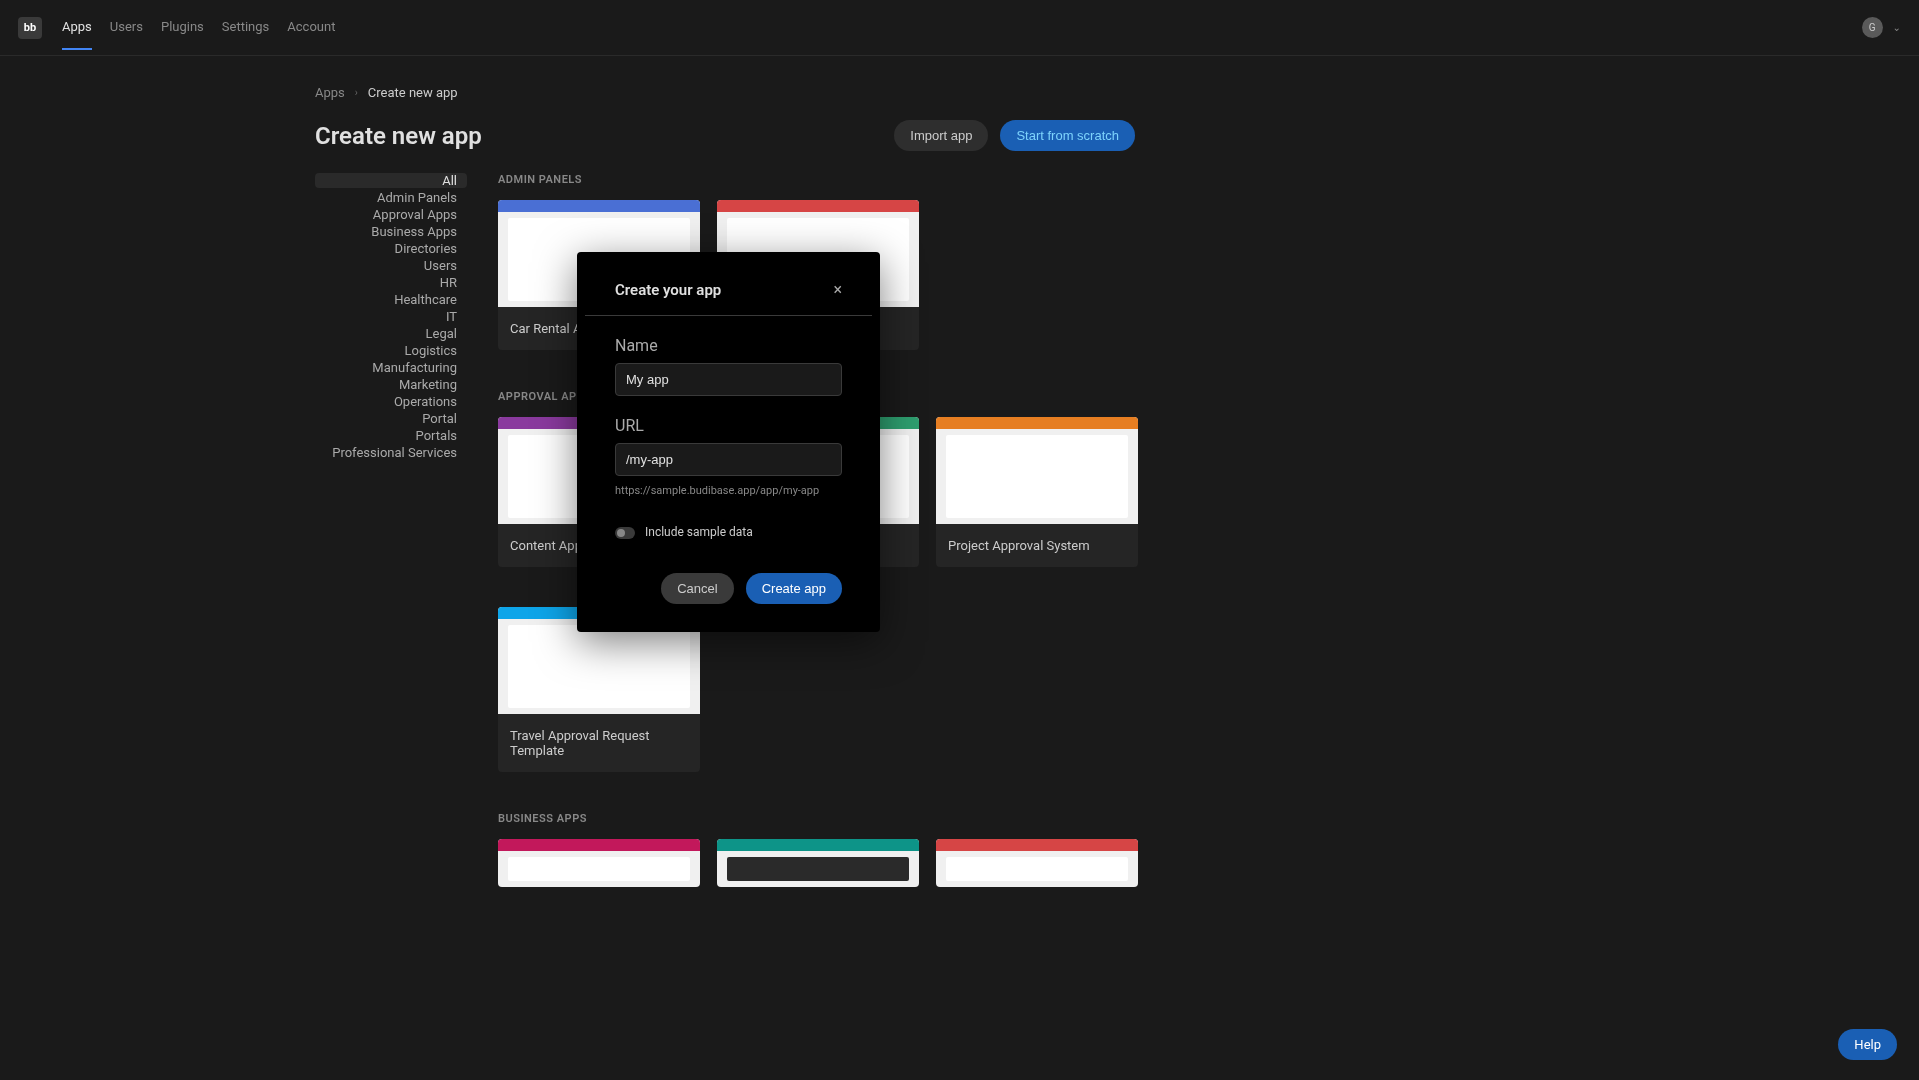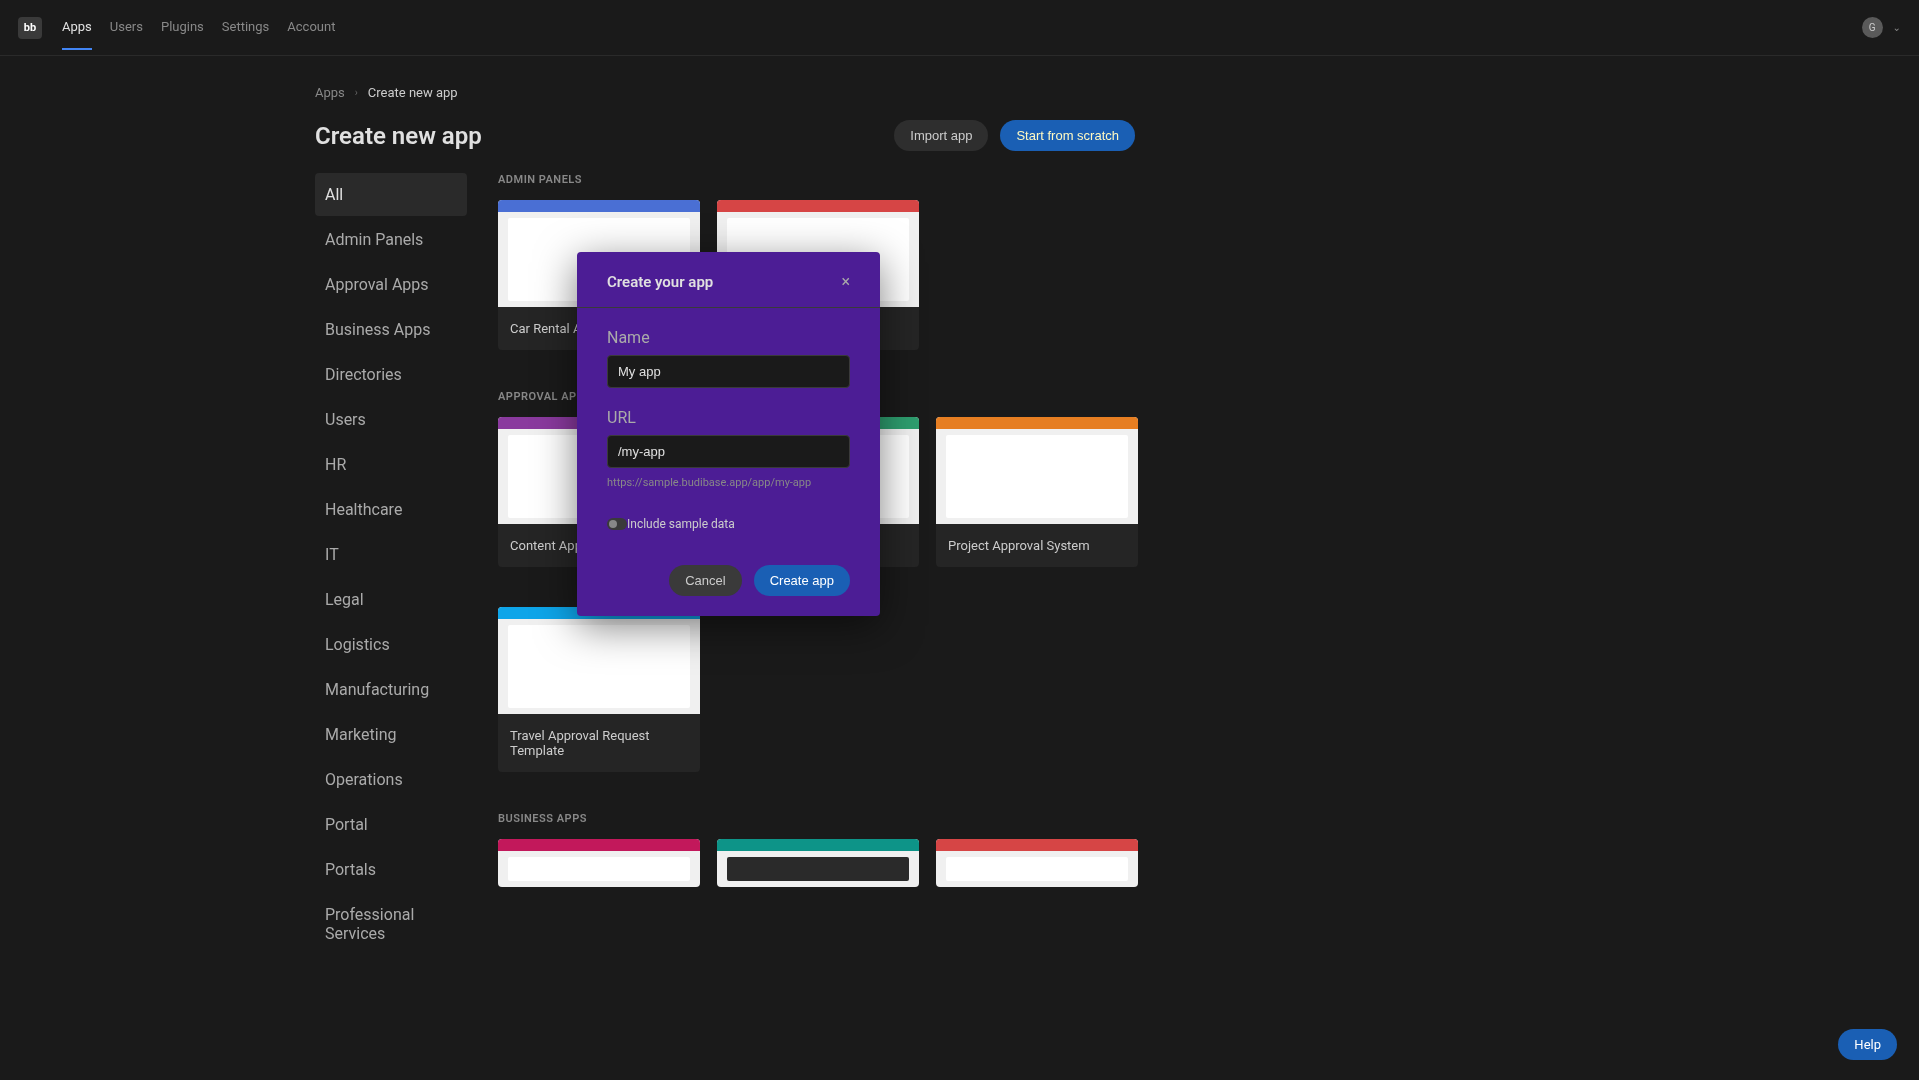--- a/index.html
+++ b/index.html
@@ -122,37 +122,38 @@
       font-size: 13px;
       cursor: pointer;
       border: none;
     }
     .btn-secondary {
       background: #2e2e2e;
       color: #ccc;
     }
     .btn-primary {
       background: #1a5fb4;
-      color: #fef9c3;
+      color: #7dd3fc;
     }
     
     
     .sidebar {
       position: absolute;
       left: 315px;
       top: 173px;
       width: 152px;
     }
     .sidebar-item {
-      padding: 12px 10px;
-      font-size: 16px;
+      padding: 0 10px;
+      font-size: 13px;
       color: #aaa;
       cursor: pointer;
       border-radius: 4px;
       margin-bottom: 2px;
+      text-align: right;
     }
     .sidebar-item.active {
       background: #2a2a2a;
       color: #e0e0e0;
     }
     
     
     .templates-area {
       position: absolute;
       left: 498px;
@@ -269,23 +270,23 @@
       left: 0;
       width: 100%;
       height: 100%;
       pointer-events: none;
     }
     .modal {
       position: absolute;
       left: 577px;
       top: 252px;
       width: 303px;
-      background: #4c1d95;
+      background: #000000;
       border-radius: 4px;
-      padding: 0;
+      padding: 8px;
       pointer-events: auto;
       box-shadow: 0 10px 40px rgba(0,0,0,0.5);
     }
     .modal-header {
       padding: 20px 30px 16px;
       border-bottom: 1px solid #3a3a3a;
       display: flex;
       justify-content: space-between;
       align-items: center;
     }
@@ -320,21 +321,22 @@
       color: #e0e0e0;
       font-size: 13px;
     }
     .form-hint {
       font-size: 11px;
       color: #888;
       margin-top: 8px;
     }
     .toggle-row {
       display: flex;
-      align-items: center;
+      align-items: flex-end;
+      gap: 10px;
       margin-top: 28px;
     }
     .toggle {
       width: 20px;
       height: 12px;
       background: #3a3a3a;
       border-radius: 6px;
       position: relative;
       cursor: pointer;
     }

